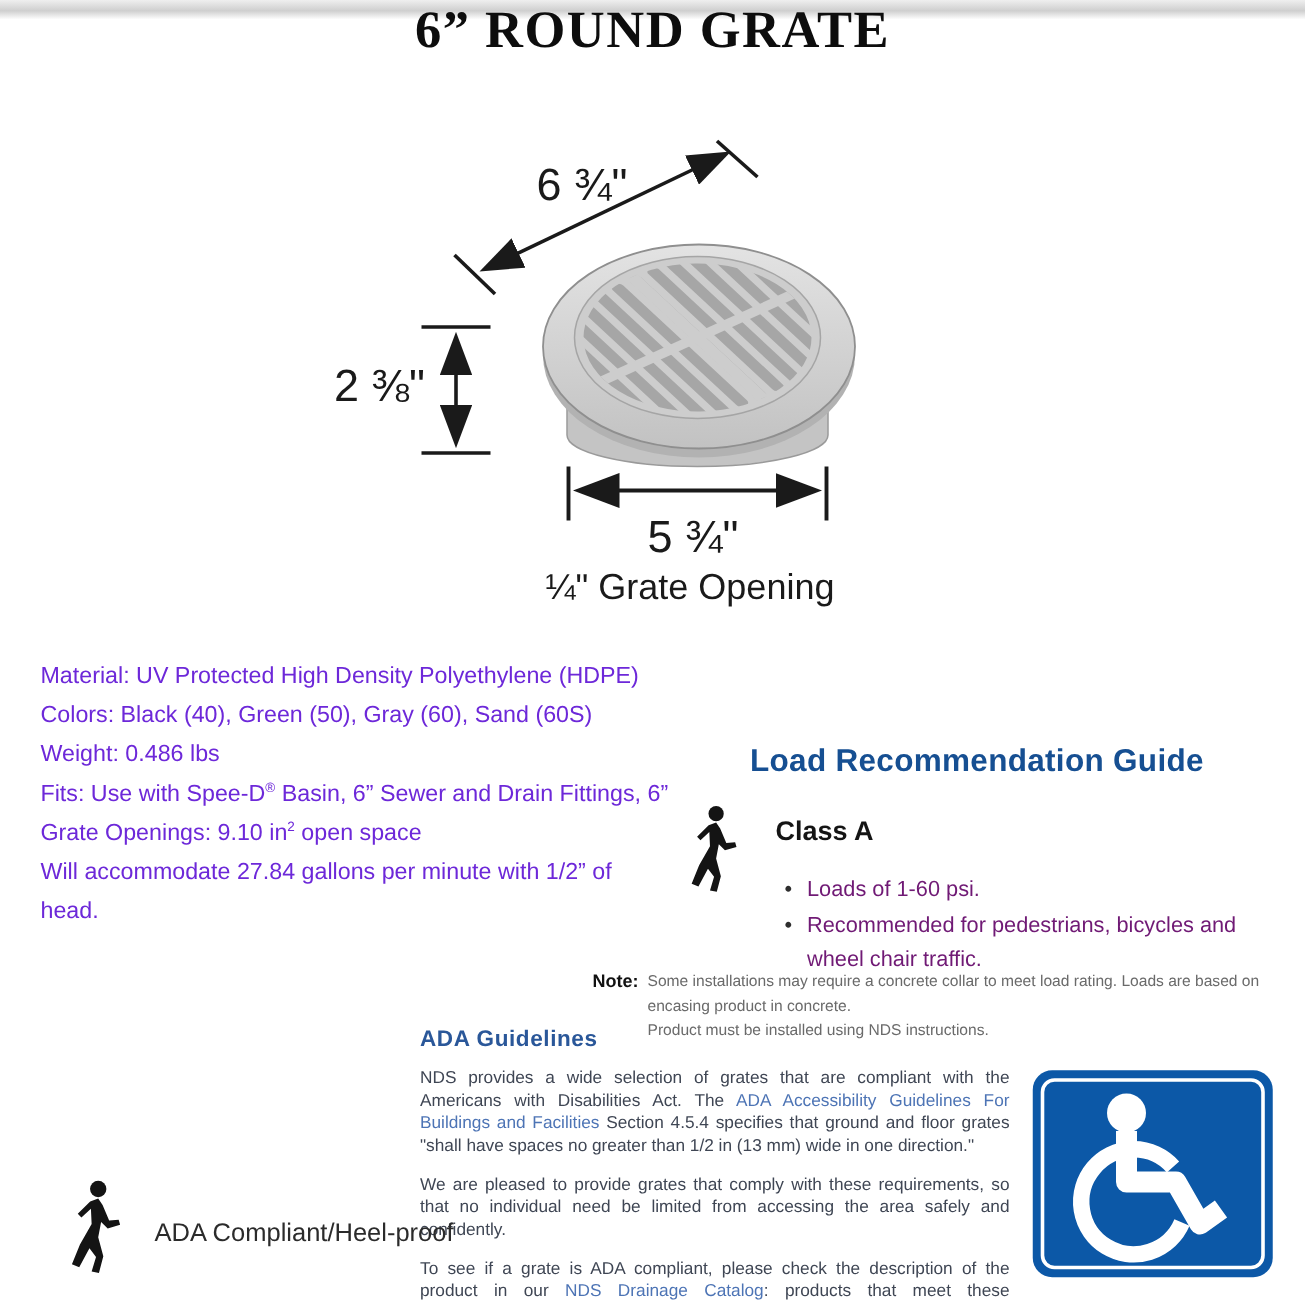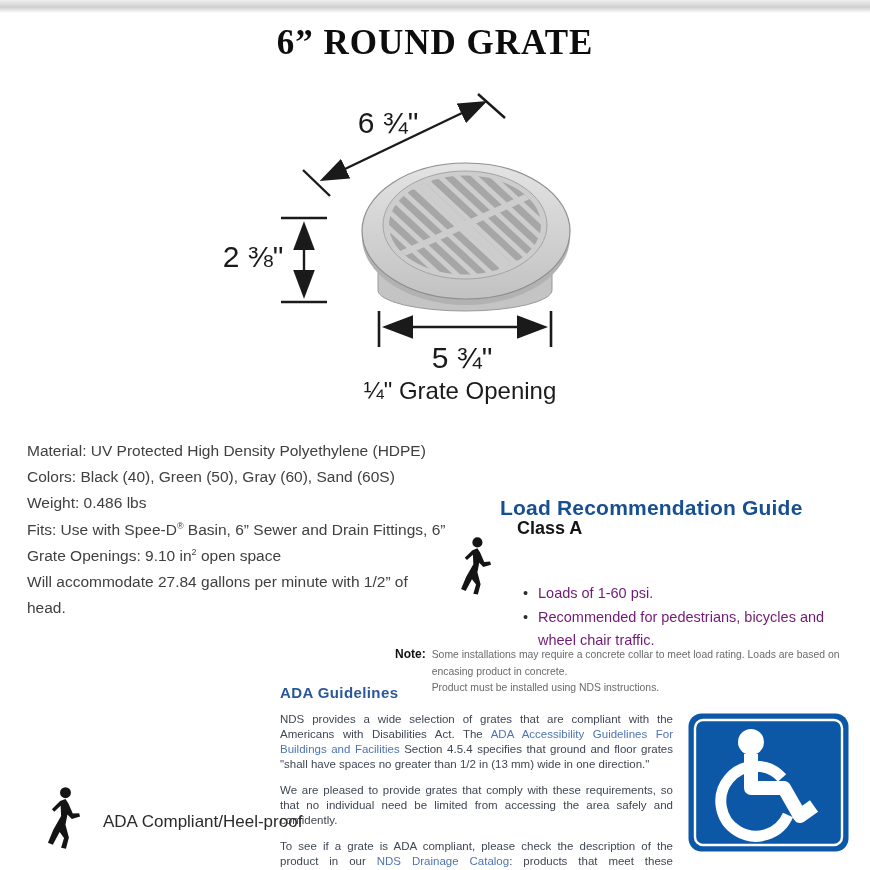--- a/index.html
+++ b/index.html
@@ -2,31 +2,31 @@
 <html><head>
 <meta charset="utf-8">
 <style>
   html,body{margin:0;padding:0;background:#ffffff;}
   .page{
     position:relative;width:870px;height:870px;background:#ffffff;overflow:hidden;
     font-family:"Liberation Sans", sans-serif;color:#1a1a1a;
   }
   .topbar{position:absolute;left:0;top:0;width:870px;height:13px;
     background:linear-gradient(#efefef 0%, #cfcfcf 55%, #ffffff 100%);}
-  .doc-title{position:absolute;left:0;top:23px;width:870px;text-align:center;
+  .doc-title{position:absolute;left:0;top:0;width:870px;text-align:center;
     font-family:"Liberation Serif", serif;font-weight:bold;font-size:35px;letter-spacing:1px;color:#0d0d0d;}
   .diagram-svg{position:absolute;left:215px;top:85px;}
   
-  .specs{position:absolute;left:27px;top:438px;width:470px;font-size:15.5px;color:#404040;}
+  .specs{position:absolute;left:27px;top:438px;width:470px;font-size:15.5px;color:#6d28d9;}
   .specs .ln{height:26.2px;line-height:26.2px;white-space:nowrap;}
   .specs sup{font-size:9px;vertical-align:super;line-height:0;}
   
   .lrg-title{position:absolute;left:500px;top:496px;font-size:21px;font-weight:bold;color:#164f92;letter-spacing:0.2px;}
   .classa-icon{position:absolute;left:458px;top:537px;width:37px;height:58px;}
-  .classa-title{position:absolute;left:517px;top:518px;font-size:18px;font-weight:bold;color:#141414;}
+  .classa-title{position:absolute;left:517px;top:544px;font-size:18px;font-weight:bold;color:#141414;}
   .bullets{position:absolute;left:521px;top:564px;width:336px;font-size:14.5px;color:#701a75;margin-top:18px;}
   .bullet{position:relative;padding-left:17px;line-height:23px;margin-bottom:1px;}
   .bullet::before{content:"•";position:absolute;left:2px;top:0;color:#2e2e2e;}
   
   .note{position:absolute;left:385px;top:647px;width:478px;display:flex;margin-left:10px;}
   .note-label{font-size:12px;font-weight:bold;color:#111;margin-right:6px;white-space:nowrap;}
   .note-text{font-size:10.4px;color:#6a6a6a;line-height:16.5px;}
   
   .ada{position:absolute;left:280px;top:684px;width:393px;}
   .ada-title{font-size:15px;font-weight:bold;color:#2a5799;letter-spacing:0.4px;margin-bottom:8px;}

